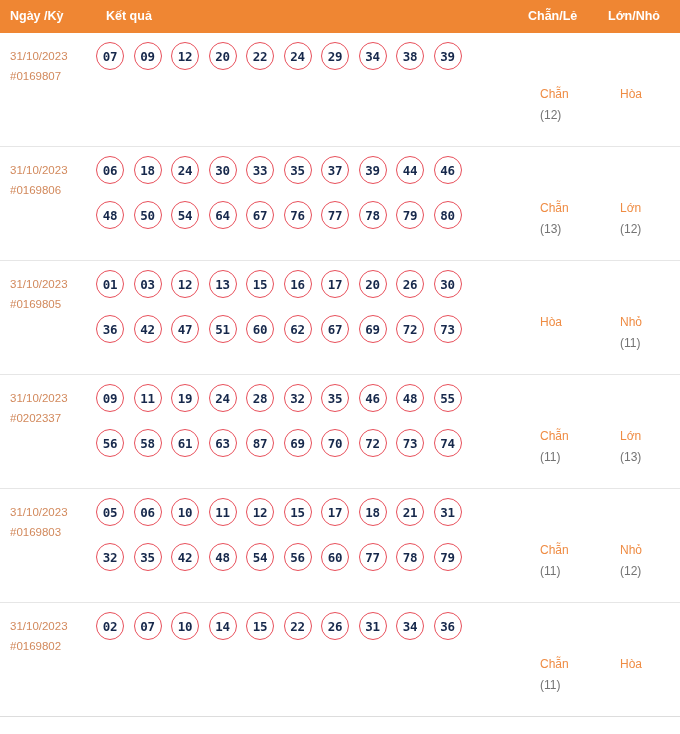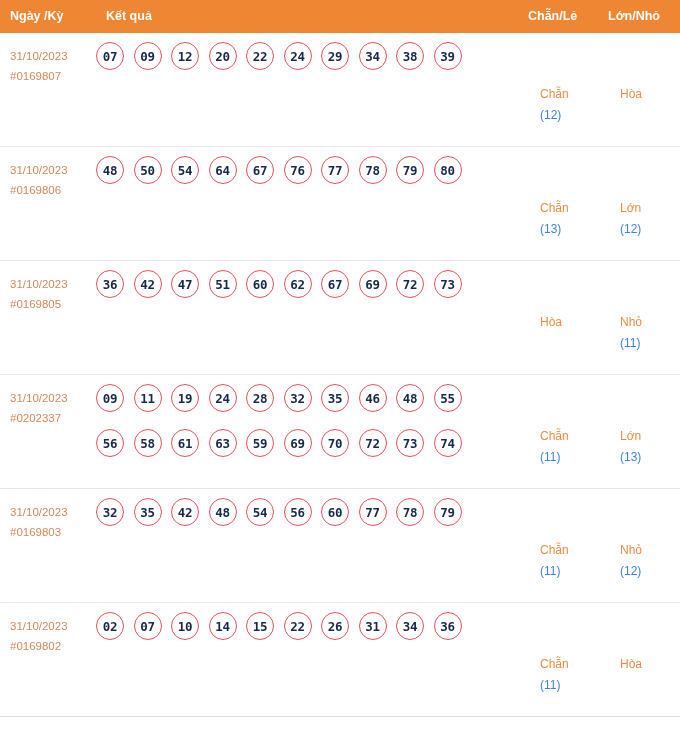--- a/index.html
+++ b/index.html
@@ -104,21 +104,21 @@
     color: #ef8c44;
     text-align: left;
     white-space: nowrap;
     margin-top: 38px;
   }
   .cell-parity { left: 540px; width: 64px; }
   .cell-size   { left: 620px; width: 60px; }
   .cell-parity .count,
   .cell-size .count {
     display: block;
-    color: #3b82f6;
+    color: #737373;
   }
   .count:empty { display: none; }
 </style>
 </head>
 <body>
 
 <div class="table-header">
   <div class="th-date">Ngày /Kỳ</div>
   <div class="th-result">Kết quả</div>
   <div class="th-parity">Chẵn/Lẻ</div>
@@ -130,45 +130,48 @@
       <div class="cell-date"><span>31/10/2023</span><span class="draw-id">#0169807</span></div>
       <div class="cell-balls">
         <div class="ball-line"><span class="ball">07</span><span class="ball">09</span><span class="ball">12</span><span class="ball">20</span><span class="ball">22</span><span class="ball">24</span><span class="ball">29</span><span class="ball">34</span><span class="ball">38</span><span class="ball">39</span></div>
       </div>
       <div class="cell-parity"><span>Chẵn</span><span class="count">(12)</span></div>
       <div class="cell-size"><span>Hòa</span></div>
     </div>
     <div class="result-row">
       <div class="cell-date"><span>31/10/2023</span><span class="draw-id">#0169806</span></div>
       <div class="cell-balls">
+        <div class="ball-line"><span class="ball">06</span><span class="ball">18</span><span class="ball">24</span><span class="ball">30</span><span class="ball">33</span><span class="ball">35</span><span class="ball">37</span><span class="ball">39</span><span class="ball">44</span><span class="ball">46</span></div>
         <div class="ball-line"><span class="ball">48</span><span class="ball">50</span><span class="ball">54</span><span class="ball">64</span><span class="ball">67</span><span class="ball">76</span><span class="ball">77</span><span class="ball">78</span><span class="ball">79</span><span class="ball">80</span></div>
       </div>
       <div class="cell-parity"><span>Chẵn</span><span class="count">(13)</span></div>
       <div class="cell-size"><span>Lớn</span><span class="count">(12)</span></div>
     </div>
     <div class="result-row">
       <div class="cell-date"><span>31/10/2023</span><span class="draw-id">#0169805</span></div>
       <div class="cell-balls">
+        <div class="ball-line"><span class="ball">01</span><span class="ball">03</span><span class="ball">12</span><span class="ball">13</span><span class="ball">15</span><span class="ball">16</span><span class="ball">17</span><span class="ball">20</span><span class="ball">26</span><span class="ball">30</span></div>
         <div class="ball-line"><span class="ball">36</span><span class="ball">42</span><span class="ball">47</span><span class="ball">51</span><span class="ball">60</span><span class="ball">62</span><span class="ball">67</span><span class="ball">69</span><span class="ball">72</span><span class="ball">73</span></div>
       </div>
       <div class="cell-parity"><span>Hòa</span></div>
       <div class="cell-size"><span>Nhỏ</span><span class="count">(11)</span></div>
     </div>
     <div class="result-row">
       <div class="cell-date"><span>31/10/2023</span><span class="draw-id">#0202337</span></div>
       <div class="cell-balls">
         <div class="ball-line"><span class="ball">09</span><span class="ball">11</span><span class="ball">19</span><span class="ball">24</span><span class="ball">28</span><span class="ball">32</span><span class="ball">35</span><span class="ball">46</span><span class="ball">48</span><span class="ball">55</span></div>
-        <div class="ball-line"><span class="ball">56</span><span class="ball">58</span><span class="ball">61</span><span class="ball">63</span><span class="ball">59</span><span class="ball">69</span><span class="ball">70</span><span class="ball">72</span><span class="ball">73</span><span class="ball">74</span></div>
+        <div class="ball-line"><span class="ball">56</span><span class="ball">58</span><span class="ball">61</span><span class="ball">63</span><span class="ball">87</span><span class="ball">69</span><span class="ball">70</span><span class="ball">72</span><span class="ball">73</span><span class="ball">74</span></div>
       </div>
       <div class="cell-parity"><span>Chẵn</span><span class="count">(11)</span></div>
       <div class="cell-size"><span>Lớn</span><span class="count">(13)</span></div>
     </div>
     <div class="result-row">
       <div class="cell-date"><span>31/10/2023</span><span class="draw-id">#0169803</span></div>
       <div class="cell-balls">
+        <div class="ball-line"><span class="ball">05</span><span class="ball">06</span><span class="ball">10</span><span class="ball">11</span><span class="ball">12</span><span class="ball">15</span><span class="ball">17</span><span class="ball">18</span><span class="ball">21</span><span class="ball">31</span></div>
         <div class="ball-line"><span class="ball">32</span><span class="ball">35</span><span class="ball">42</span><span class="ball">48</span><span class="ball">54</span><span class="ball">56</span><span class="ball">60</span><span class="ball">77</span><span class="ball">78</span><span class="ball">79</span></div>
       </div>
       <div class="cell-parity"><span>Chẵn</span><span class="count">(11)</span></div>
       <div class="cell-size"><span>Nhỏ</span><span class="count">(12)</span></div>
     </div>
     <div class="result-row">
       <div class="cell-date"><span>31/10/2023</span><span class="draw-id">#0169802</span></div>
       <div class="cell-balls">
         <div class="ball-line"><span class="ball">02</span><span class="ball">07</span><span class="ball">10</span><span class="ball">14</span><span class="ball">15</span><span class="ball">22</span><span class="ball">26</span><span class="ball">31</span><span class="ball">34</span><span class="ball">36</span></div>
       </div>

